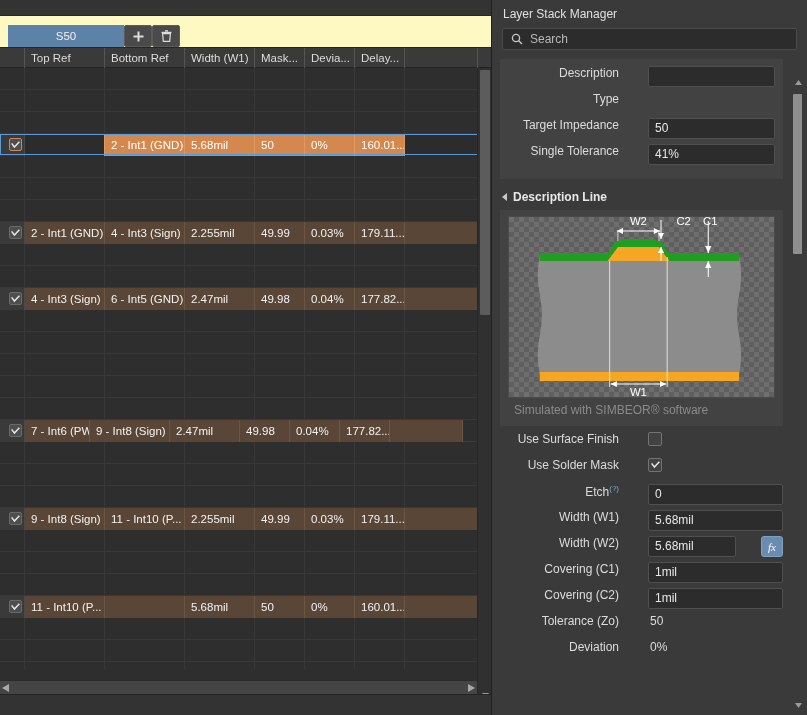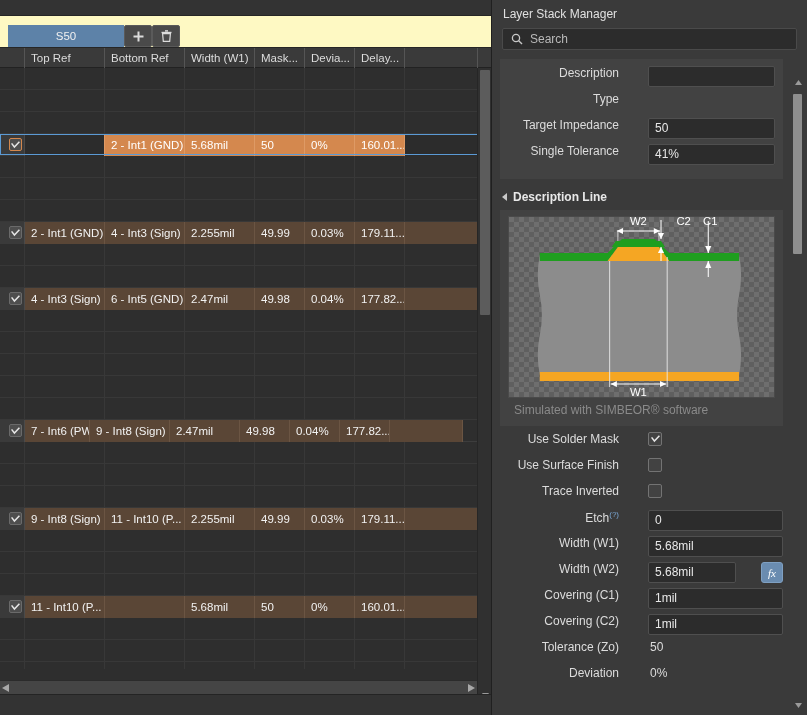--- a/index.html
+++ b/index.html
@@ -709,42 +709,36 @@
             <text x="170" y="8" fill="#ffffff" font-size="11" font-family="Liberation Sans, sans-serif" text-anchor="middle">C2</text>
             <text x="196" y="8" fill="#ffffff" font-size="11" font-family="Liberation Sans, sans-serif" text-anchor="middle">C1</text>
             <text x="126" y="179" fill="#ffffff" font-size="11" font-family="Liberation Sans, sans-serif" text-anchor="middle">W1</text>
           </svg>
         </div>
         <div class="sim-note">Simulated with SIMBEOR® software</div>
       </div>
 
       <div style="margin:6px 4px 0 8px;" id="tl-fields">
           <div class="frow">
+            <div class="flabel">Use Surface Finish</div>
+            <div style="flex: 1 1 0%;">
+              <div class="chk"></div>
+            </div>
+          </div>
+          <div class="frow">
             <div class="flabel">Use Solder Mask</div>
             <div style="flex: 1 1 0%;">
               <div class="chk">
                 <svg width="9" height="8" viewBox="0 0 9 8">
                   <path d="M0.6 2.4 L3.4 6 L8.4 0.8" fill="none" stroke="#e6e6e6" stroke-width="1.5"></path>
                 </svg>
               </div>
             </div>
           </div>
           <div class="frow">
-            <div class="flabel">Use Surface Finish</div>
-            <div style="flex: 1 1 0%;">
-              <div class="chk"></div>
-            </div>
-          </div>
-          <div class="frow">
-            <div class="flabel">Trace Inverted</div>
-            <div style="flex: 1 1 0%;">
-              <div class="chk"></div>
-            </div>
-          </div>
-          <div class="frow">
             <div class="flabel">Etch<span class="help-sup">(?)</span></div>
             <div class="finput">0</div>
           </div>
           <div class="frow">
             <div class="flabel">Width (W1)</div>
             <div class="finput">5.68mil</div>
           </div>
           <div class="frow">
             <div class="flabel">Width (W2)</div>
             <div class="finput">5.68mil</div>

